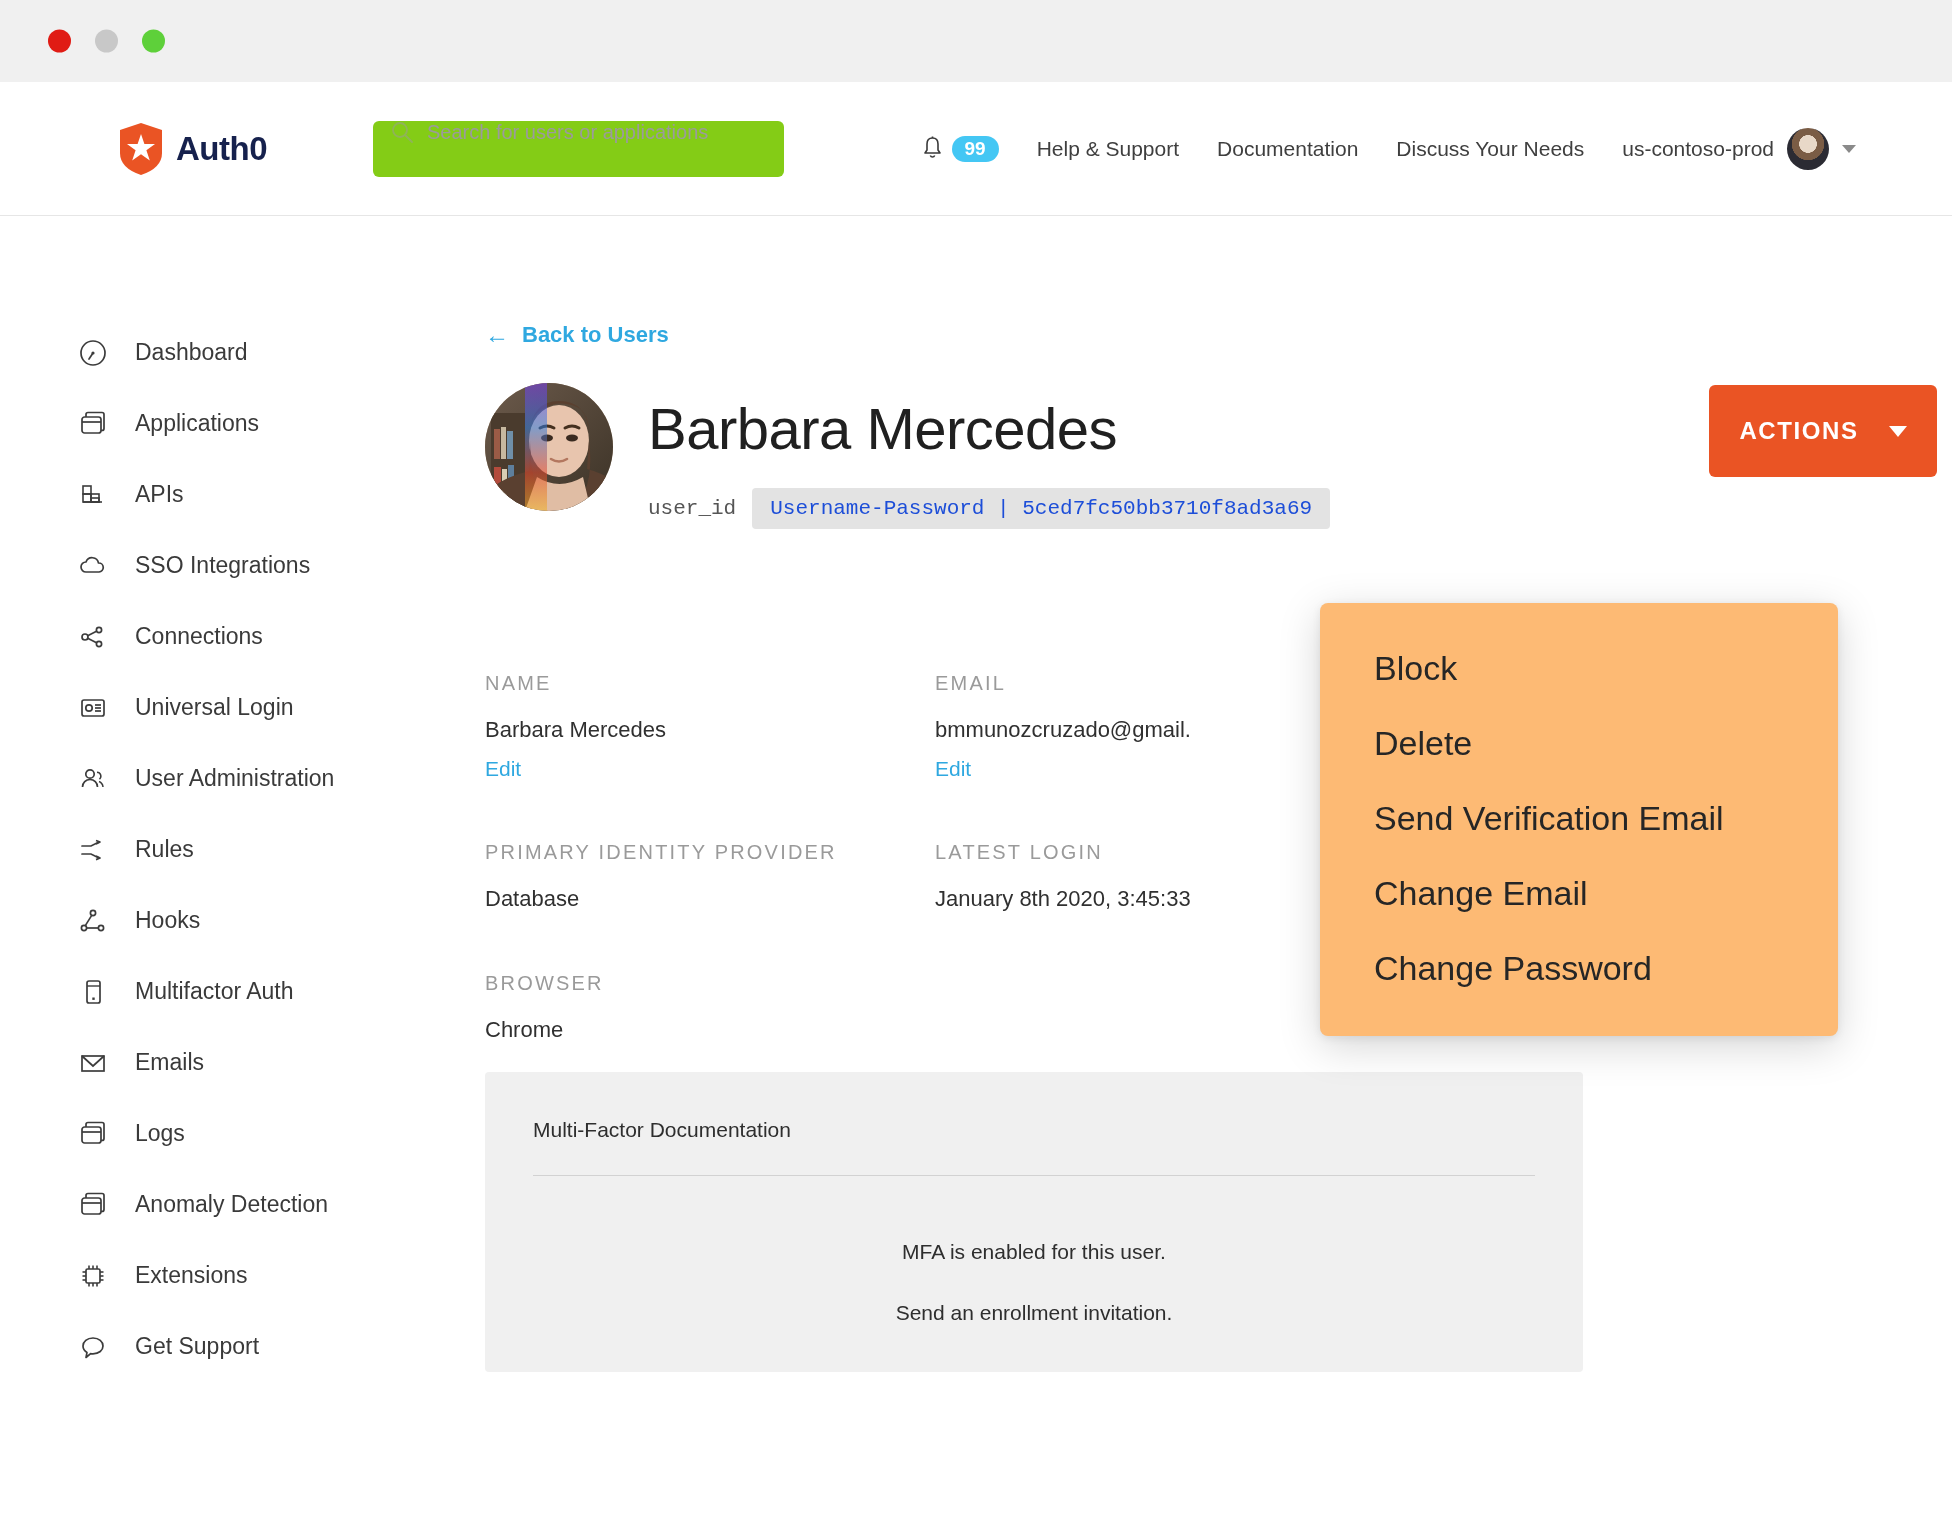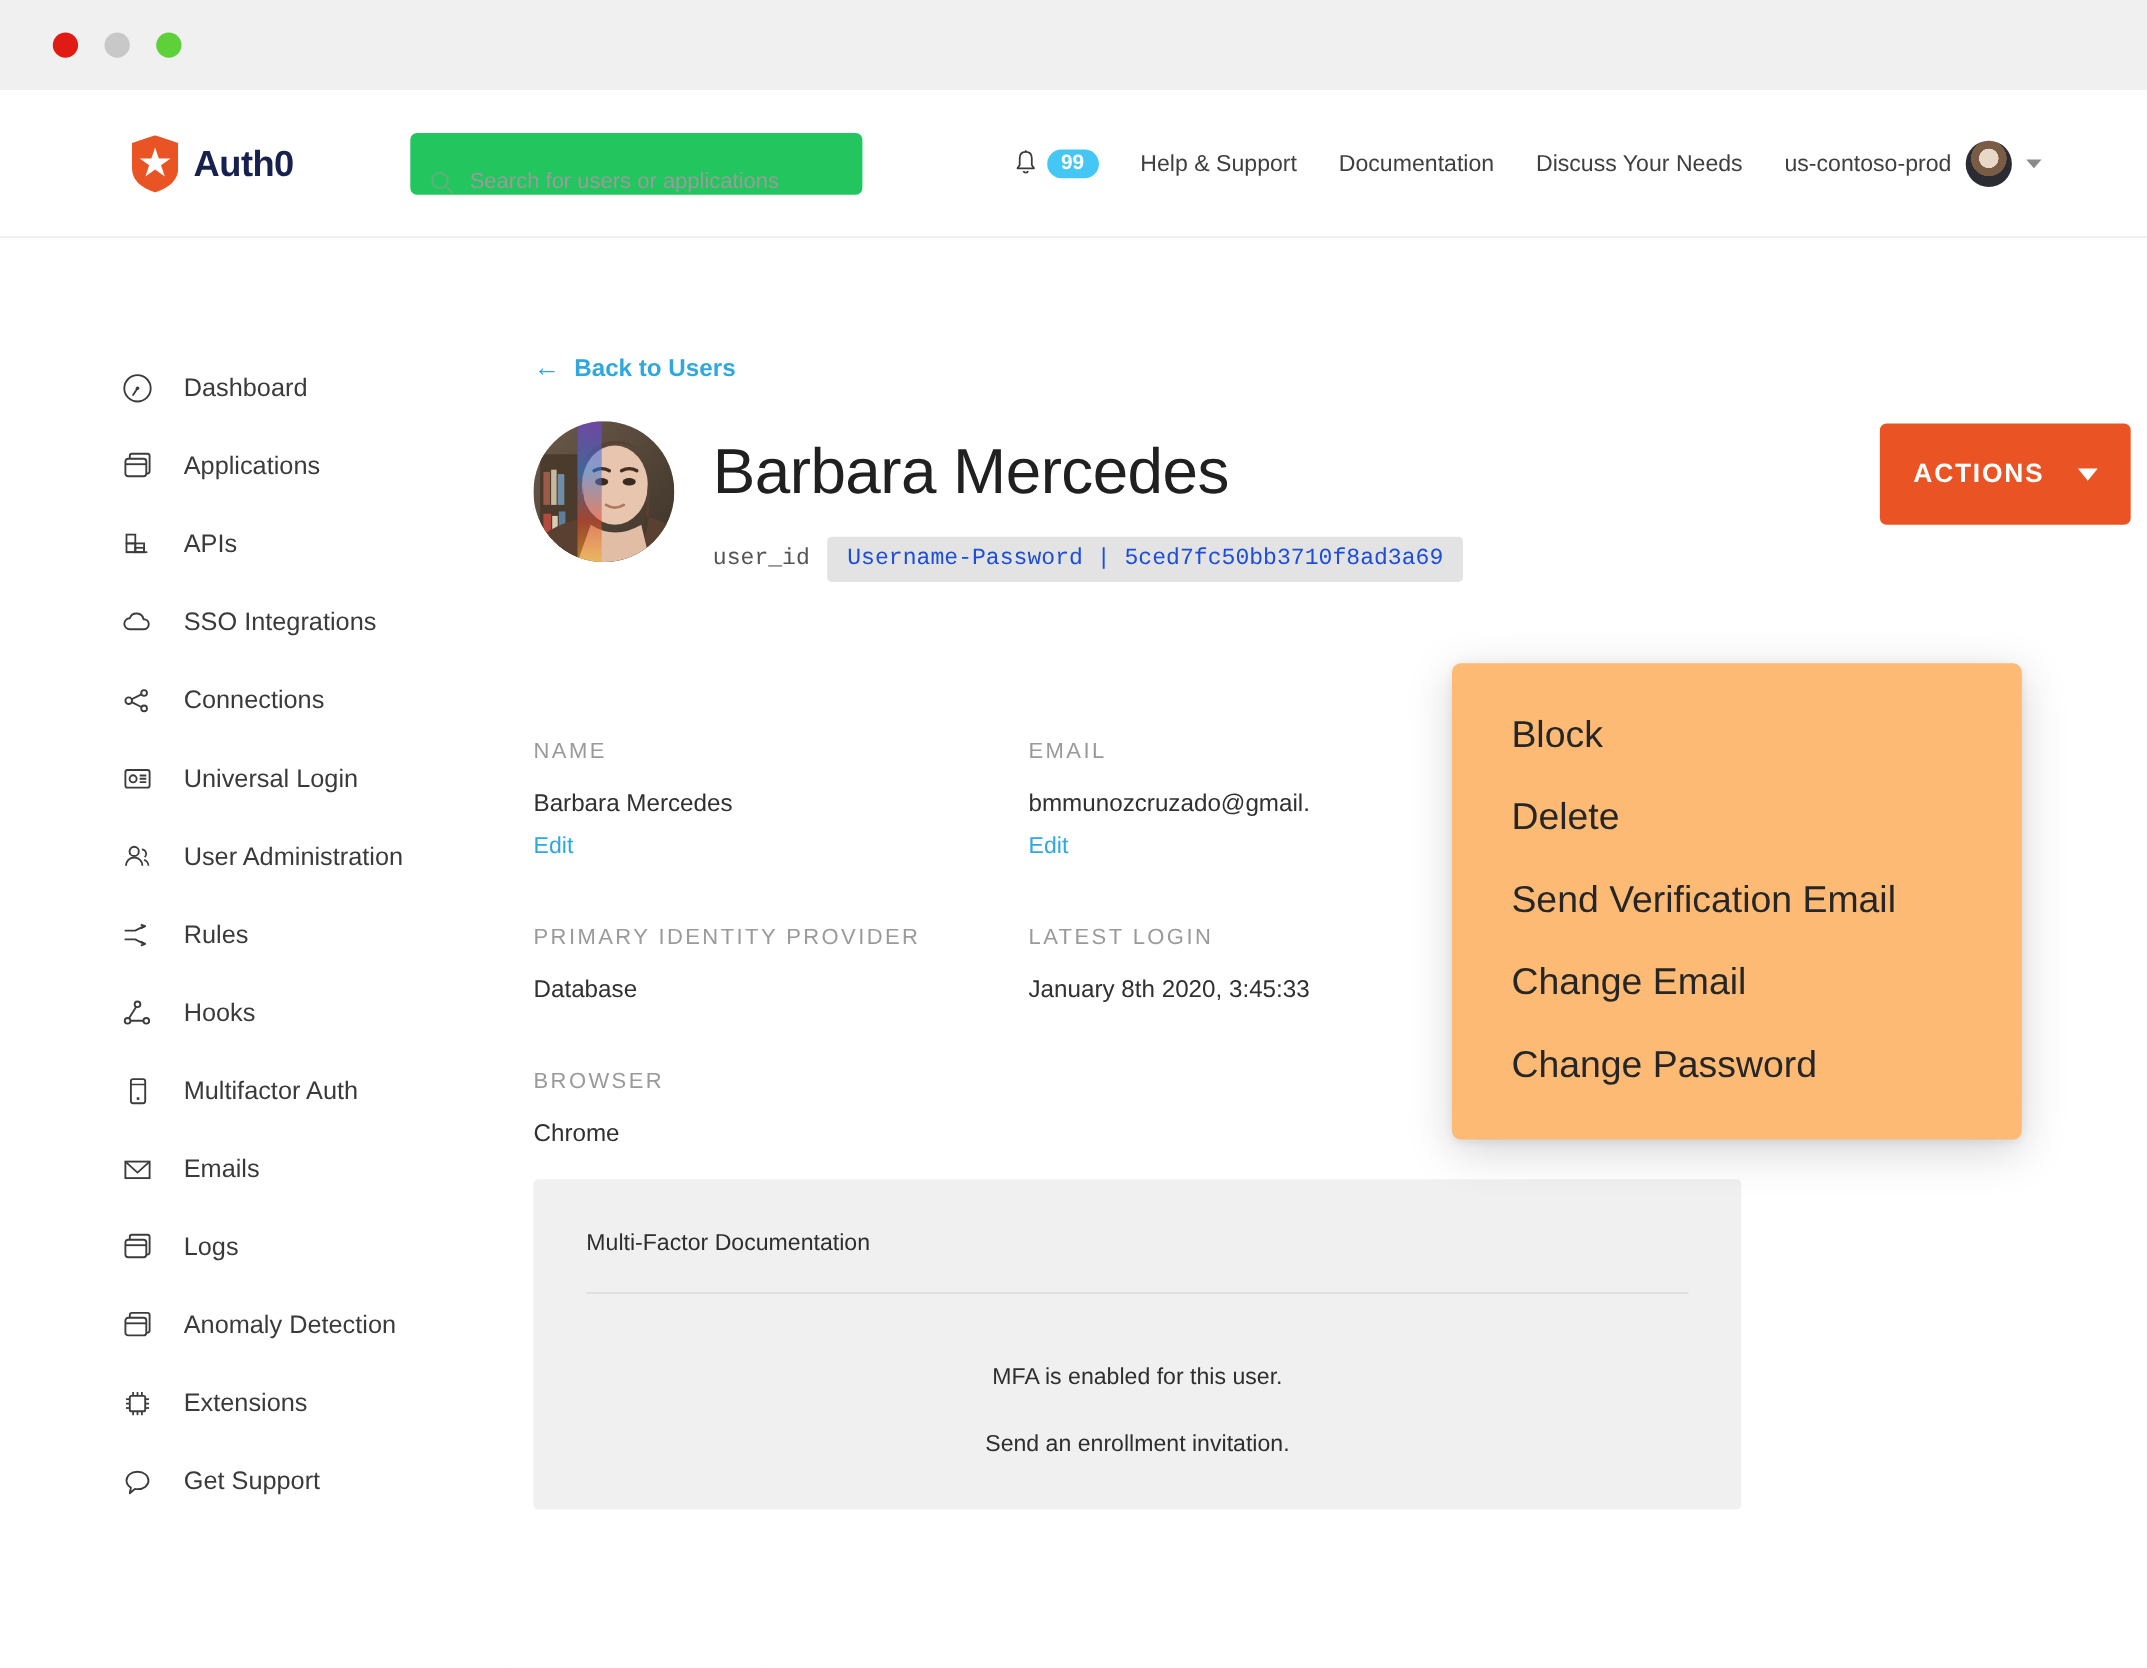--- a/index.html
+++ b/index.html
@@ -76,24 +76,24 @@
     color: #16214d;
     letter-spacing: -0.5px;
   }
 
   .searchbox {
     position: absolute;
     left: 373px; top: 50%;
     transform: translateY(-50%);
     width: 411px;
     height: 56px;
-    background: #22c55e;
+    background: #84cc16;
     border-radius: 6px;
     display: flex;
-    align-items: flex-end;
+    align-items: flex-start;
     padding: 0 18px;
     gap: 14px;
   }
   .searchbox .mag { width: 22px; height: 22px; flex: 0 0 auto; opacity: .5; }
   .search-input {
     border: 0; outline: 0; background: transparent;
     font-family: "Liberation Sans", sans-serif;
     font-size: 20px;
     color: #5a5a5a;
     width: 100%;
@@ -156,21 +156,21 @@
     width: 470px;
     height: 1299px;
     background: #ffffff;
     padding-top: 100px;
   }
   .side-item {
     display: flex;
     align-items: center;
     gap: 27px;
     height: 71px;
-    padding-left: 110px;
+    padding-left: 78px;
     cursor: pointer;
   }
   .side-ico { width: 30px; height: 30px; flex: 0 0 auto; color: #3c3c3c; }
   .side-ico svg { display: block; width: 30px; height: 30px; }
   .side-label {
     font-size: 23px;
     color: #3a3a3a;
     white-space: nowrap;
   }
 

